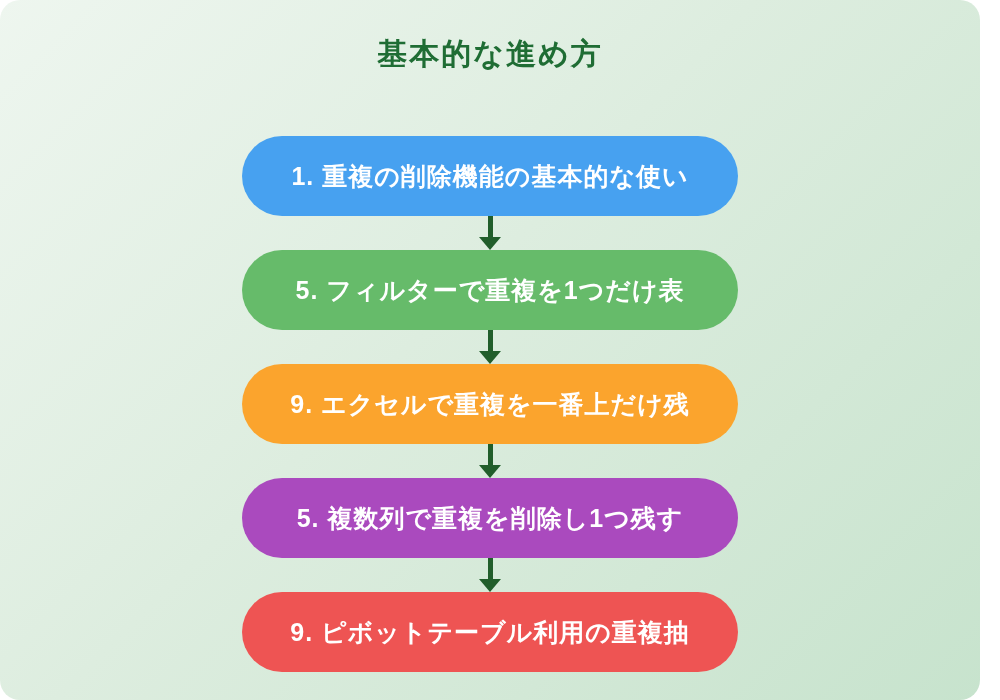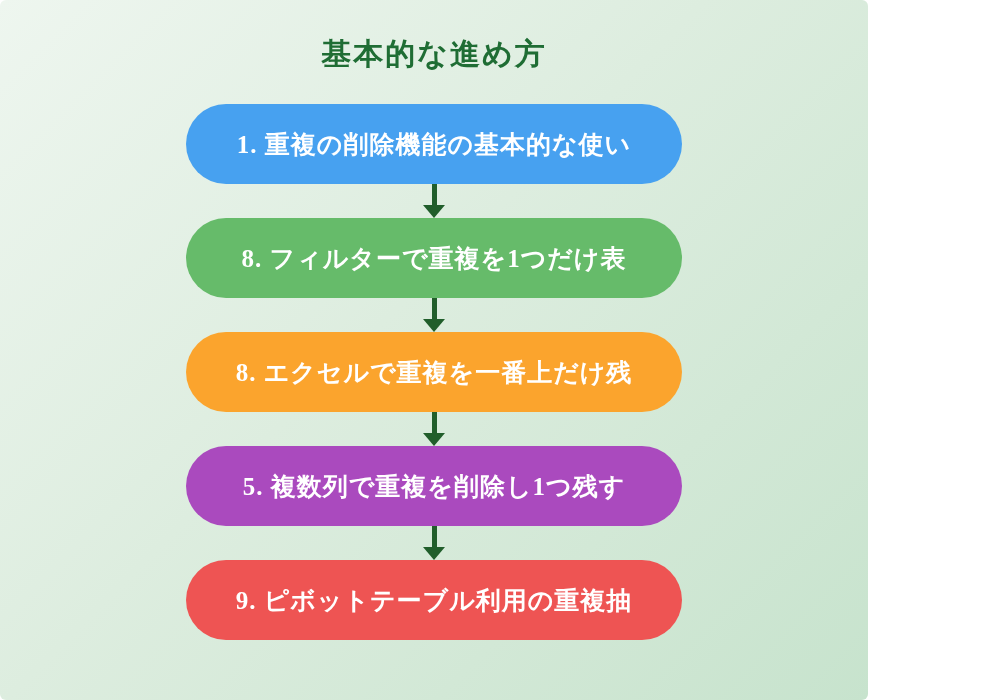--- a/index.html
+++ b/index.html
@@ -3,46 +3,45 @@
 <meta charset="utf-8">
 <style>
   html, body {
     margin: 0;
     padding: 0;
     background: #ffffff;
     font-family: "Liberation Sans", "DejaVu Sans", sans-serif;
   }
   .canvas {
     position: relative;
-    width: 868px;
+    width: 980px;
     height: 700px;
-    border-radius: 6px;
+    border-radius: 20px;
     background: linear-gradient(135deg, #eef6ef 0%, #ddeddf 45%, #c7e3cd 100%);
     overflow: hidden;
     box-sizing: border-box;
   }
   .title {
     margin: 0;
     padding-top: 34px;
     text-align: center;
     font-size: 30px;
     line-height: 40px;
     font-weight: 800;
     color: #1f6d34;
     letter-spacing: 2px;
   }
   .flow {
     position: absolute;
-    top: 104px;
+    top: 136px;
     left: 0;
     width: 100%;
     display: flex;
     flex-direction: column;
     align-items: center;
-    font-family: Liberation Serif, serif;
   }
   .step {
     width: 496px;
     height: 80px;
     border-radius: 40px;
     display: flex;
     align-items: center;
     justify-content: center;
     box-sizing: border-box;
   }
@@ -84,30 +83,30 @@
     <div class="step" style="background: rgb(71, 161, 240);">
       <span class="step-label">1. 重複の削除機能の基本的な使い</span>
     </div>
 
     <div class="arrow">
       <div class="stem"></div>
       <div class="head"></div>
     </div>
 
     <div class="step" style="background: rgb(102, 187, 106);">
-      <span class="step-label">8. フィルターで重複を1つだけ表</span>
+      <span class="step-label">5. フィルターで重複を1つだけ表</span>
     </div>
 
     <div class="arrow">
       <div class="stem"></div>
       <div class="head"></div>
     </div>
 
     <div class="step" style="background: rgb(251, 164, 45);">
-      <span class="step-label">8. エクセルで重複を一番上だけ残</span>
+      <span class="step-label">9. エクセルで重複を一番上だけ残</span>
     </div>
 
     <div class="arrow">
       <div class="stem"></div>
       <div class="head"></div>
     </div>
 
     <div class="step" style="background: rgb(170, 74, 190);">
       <span class="step-label">5. 複数列で重複を削除し1つ残す</span>
     </div>

